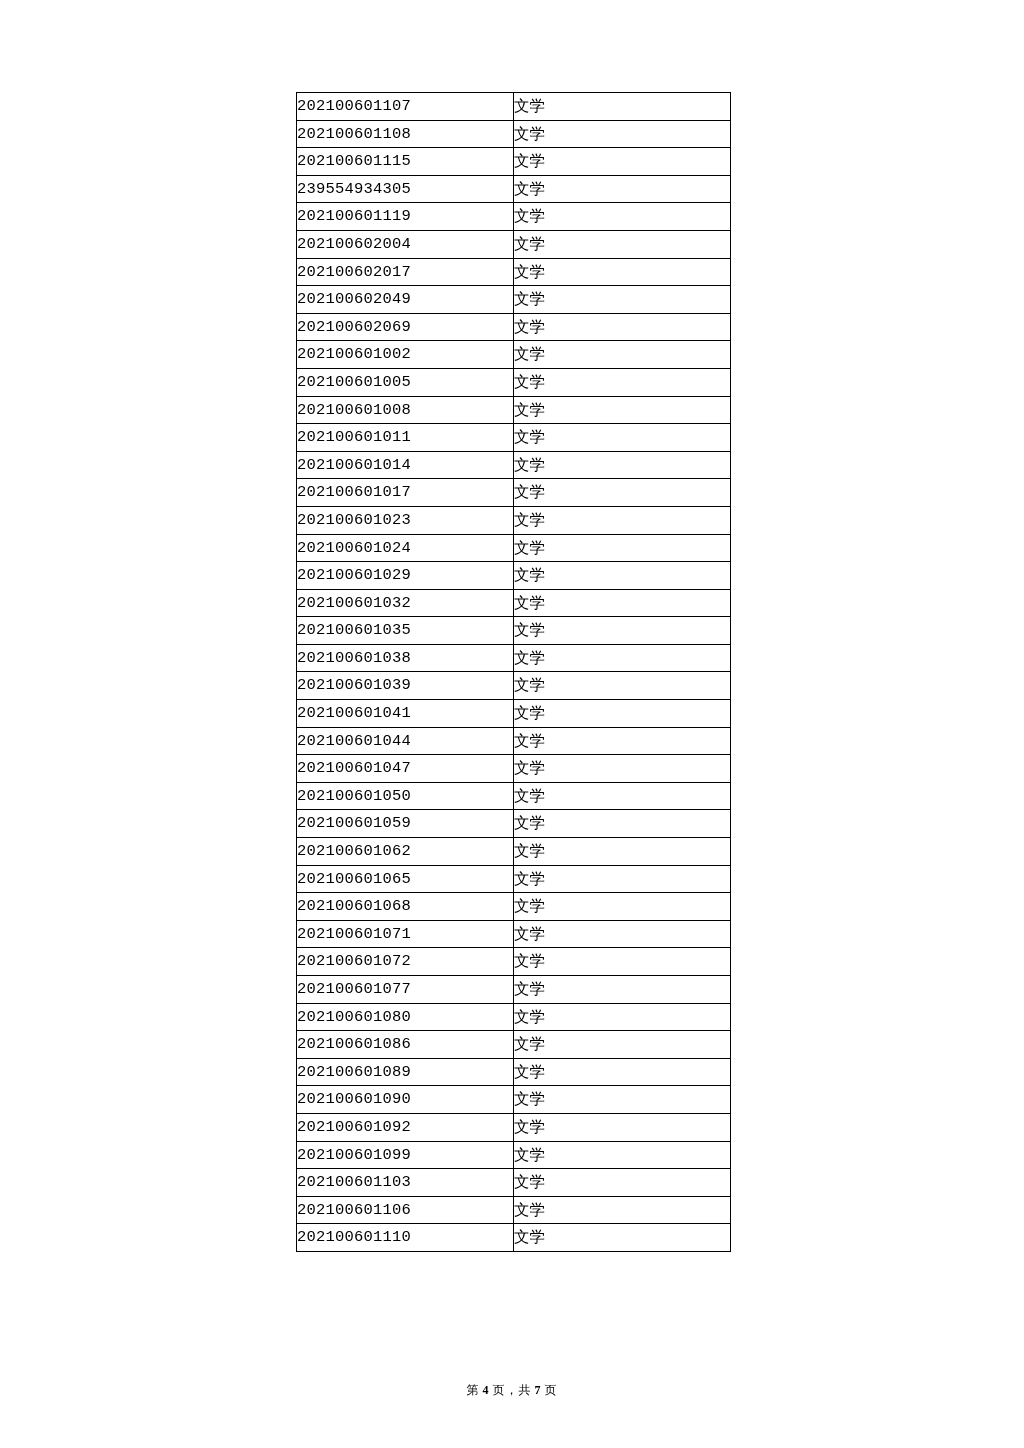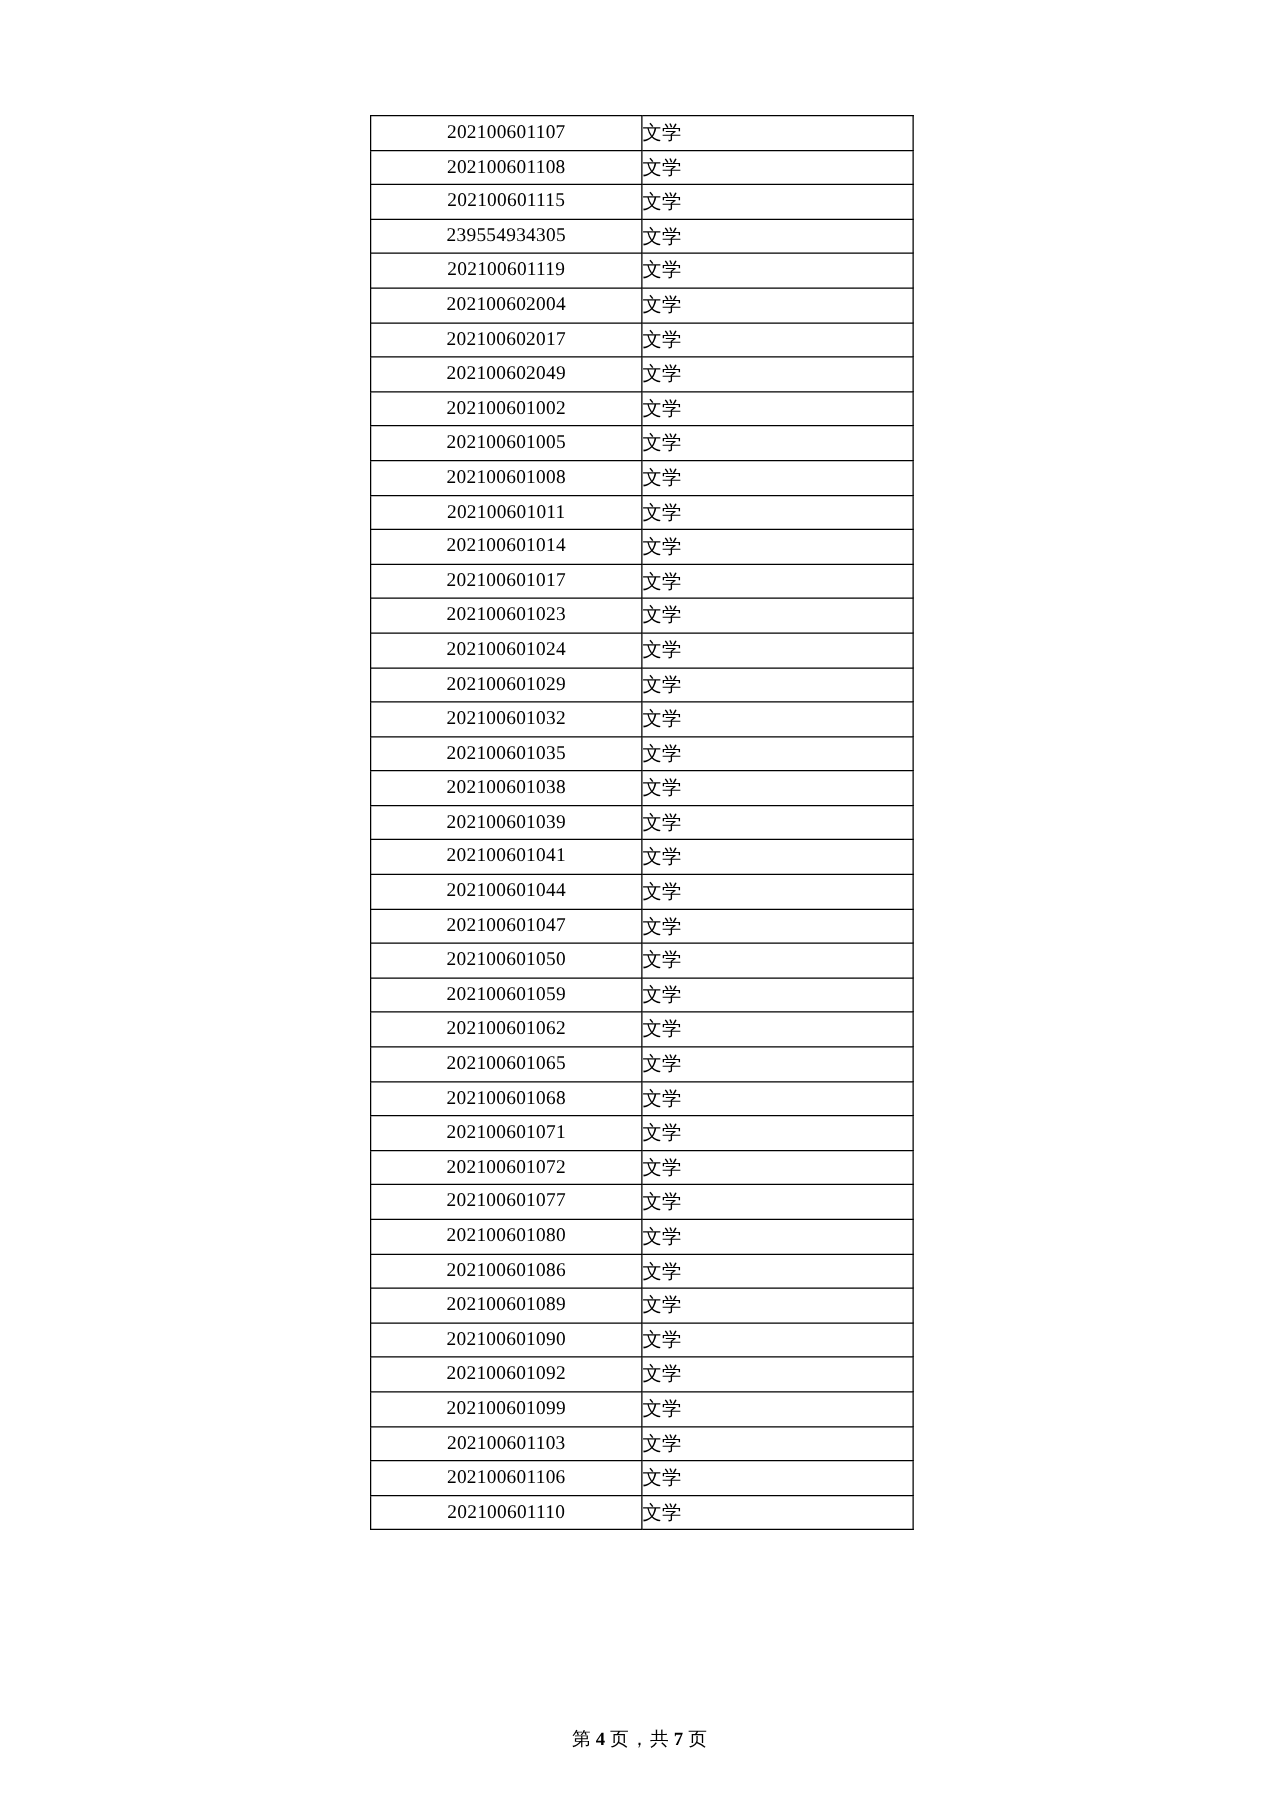--- a/index.html
+++ b/index.html
@@ -35,38 +35,38 @@
   table.roster td {
     border: 1px solid #000000;
     height: 26.6px;
     padding: 0;
     font-size: 15.5px;
     line-height: 26.6px;
     vertical-align: middle;
   }
   td.col-id {
     width: 216px;
-    text-align: center;
-    font-family: Liberation Serif, serif;
+    text-align: left;
+    font-family: Liberation Mono, monospace;
     letter-spacing: 0.2px;
   }
   td.col-major {
     width: 216px;
     text-align: left;
     font-family: "DejaVu Sans", sans-serif;
     font-size: 14.5px;
   }
   .footer {
     position: absolute;
     left: 0;
     top: 1382px;
     width: 1024px;
     text-align: center;
     font-family: "DejaVu Sans", sans-serif;
-    font-size: 15px;
+    font-size: 12px;
     letter-spacing: 1px;
   }
   .footer .pagenum {
     font-family: "Liberation Serif", serif;
     font-weight: bold;
     padding: 0 3px;
   }
 </style>
 </head>
 <body>
@@ -102,20 +102,24 @@
         </tr>
         <tr>
           <td class="col-id">202100602017</td>
           <td class="col-major">文学</td>
         </tr>
         <tr>
           <td class="col-id">202100602049</td>
           <td class="col-major">文学</td>
         </tr>
         <tr>
+          <td class="col-id">202100602069</td>
+          <td class="col-major">文学</td>
+        </tr>
+        <tr>
           <td class="col-id">202100601002</td>
           <td class="col-major">文学</td>
         </tr>
         <tr>
           <td class="col-id">202100601005</td>
           <td class="col-major">文学</td>
         </tr>
         <tr>
           <td class="col-id">202100601008</td>
           <td class="col-major">文学</td>

